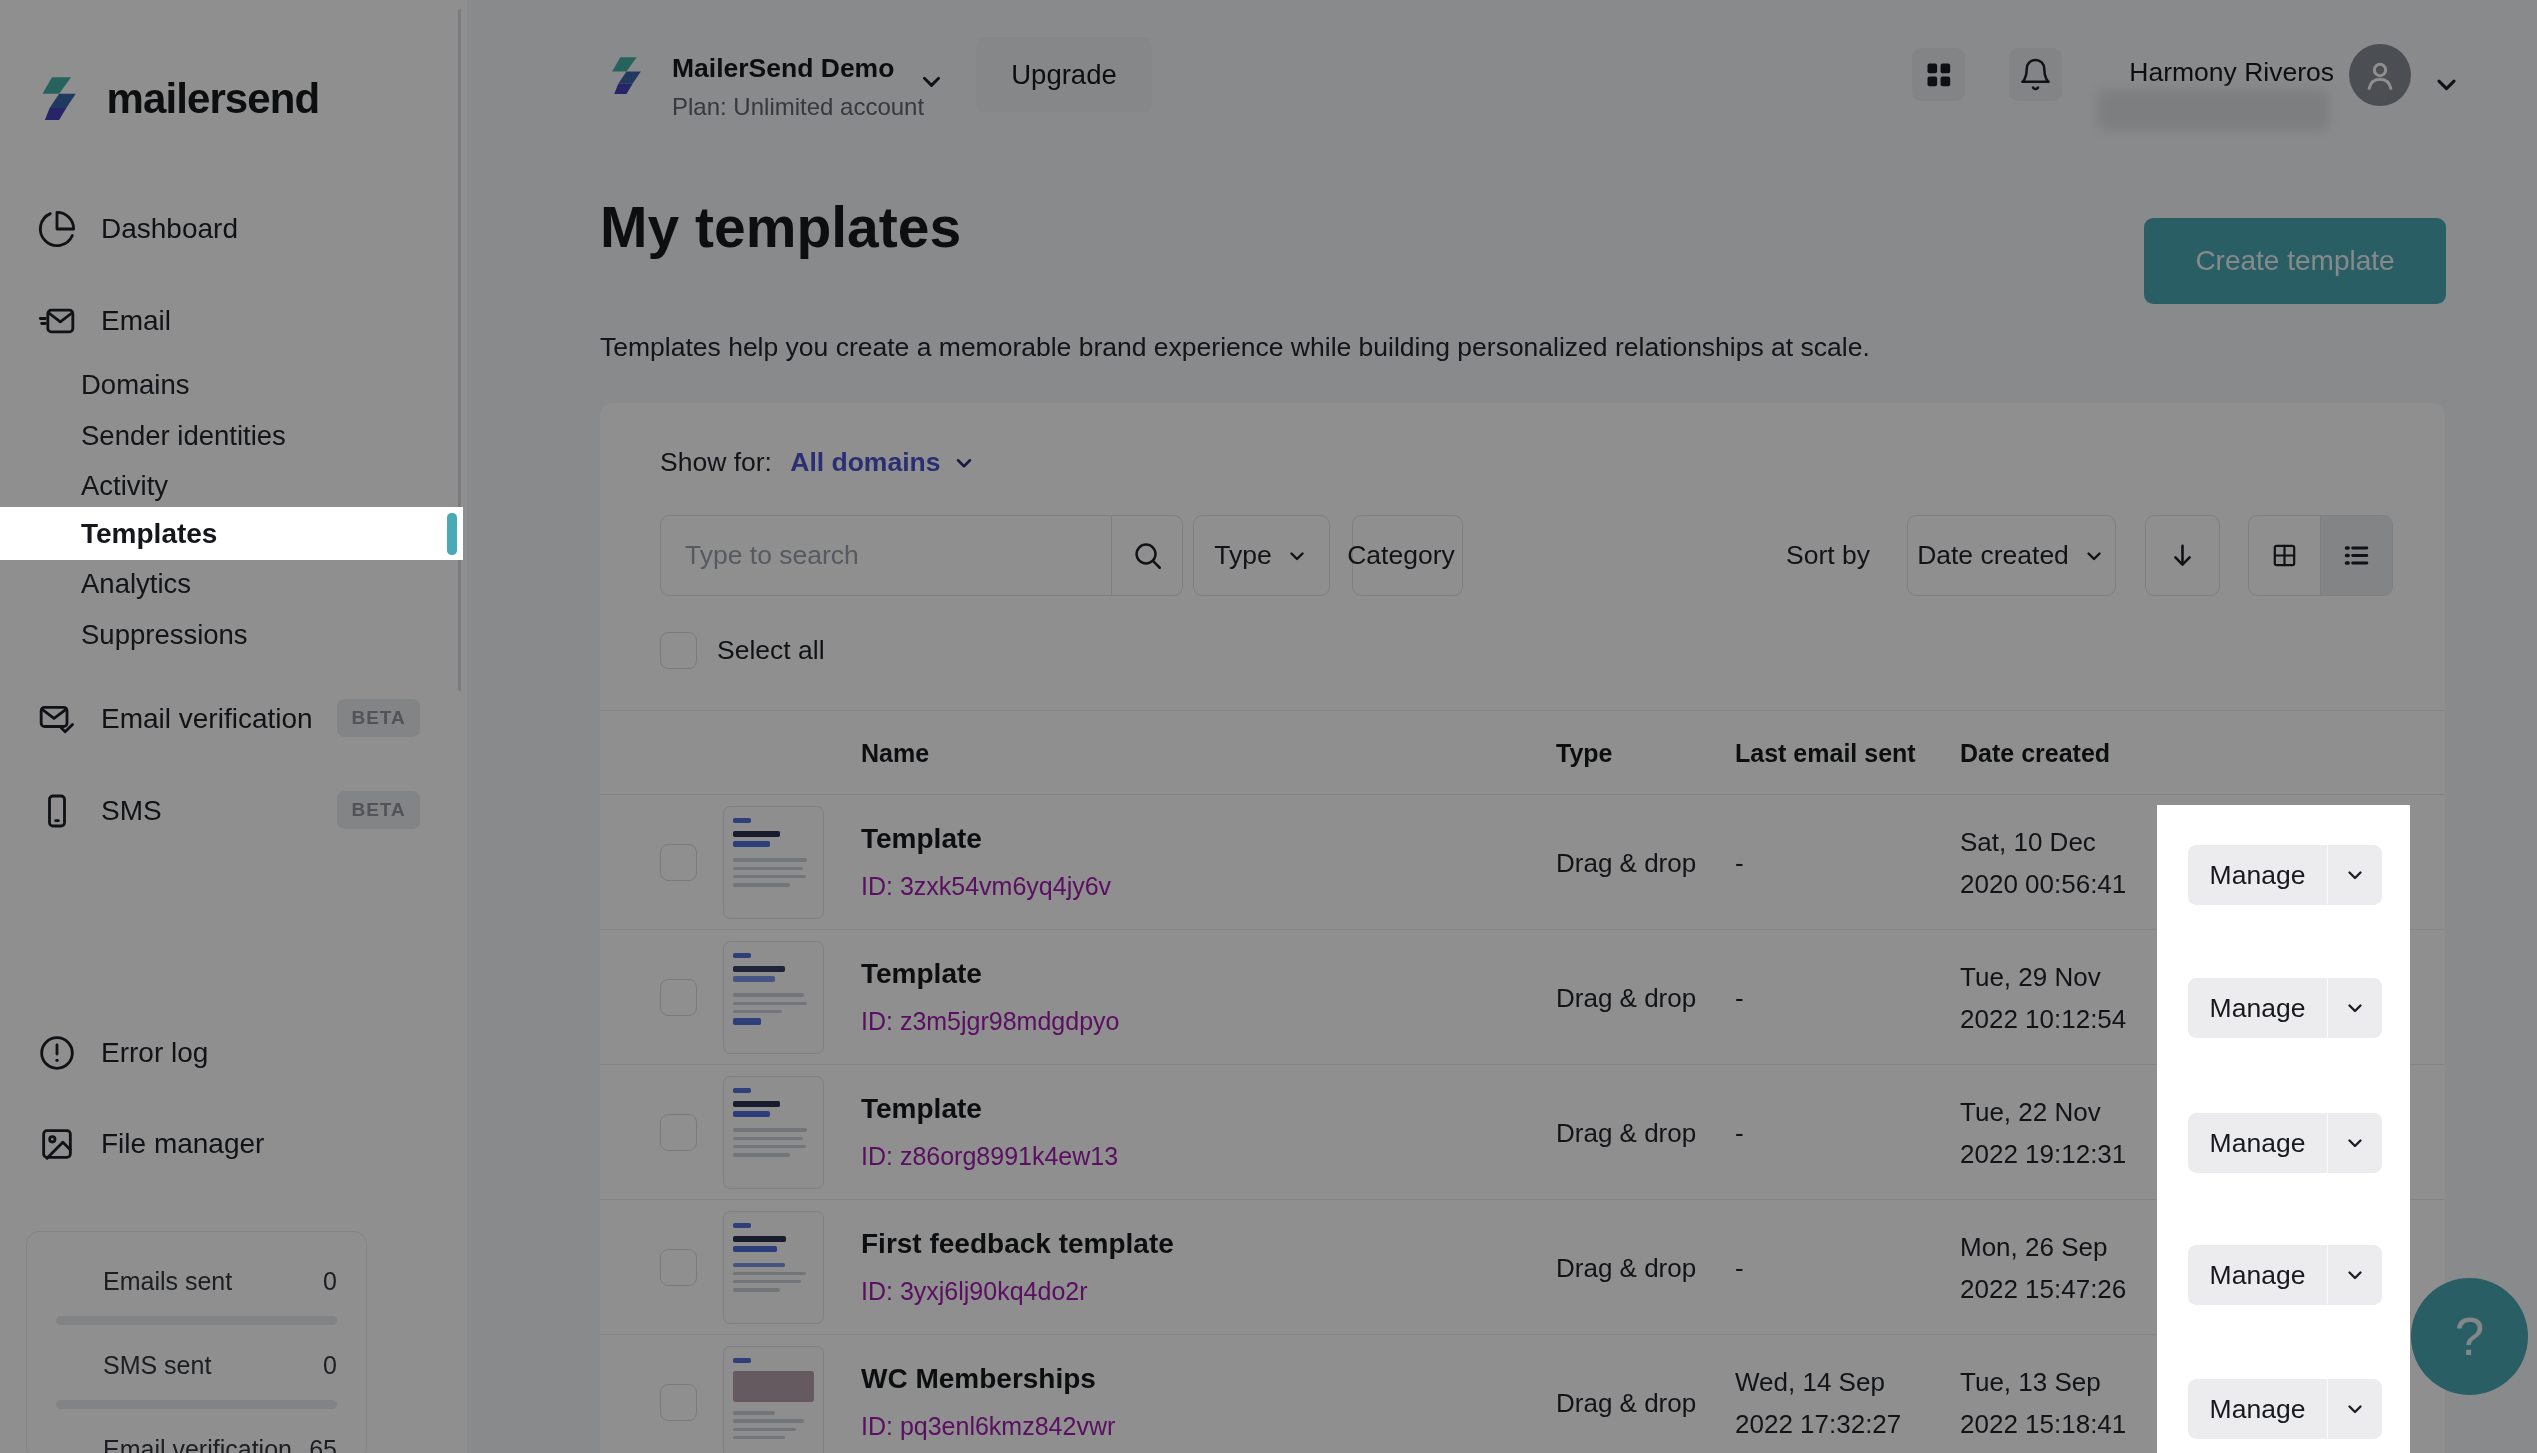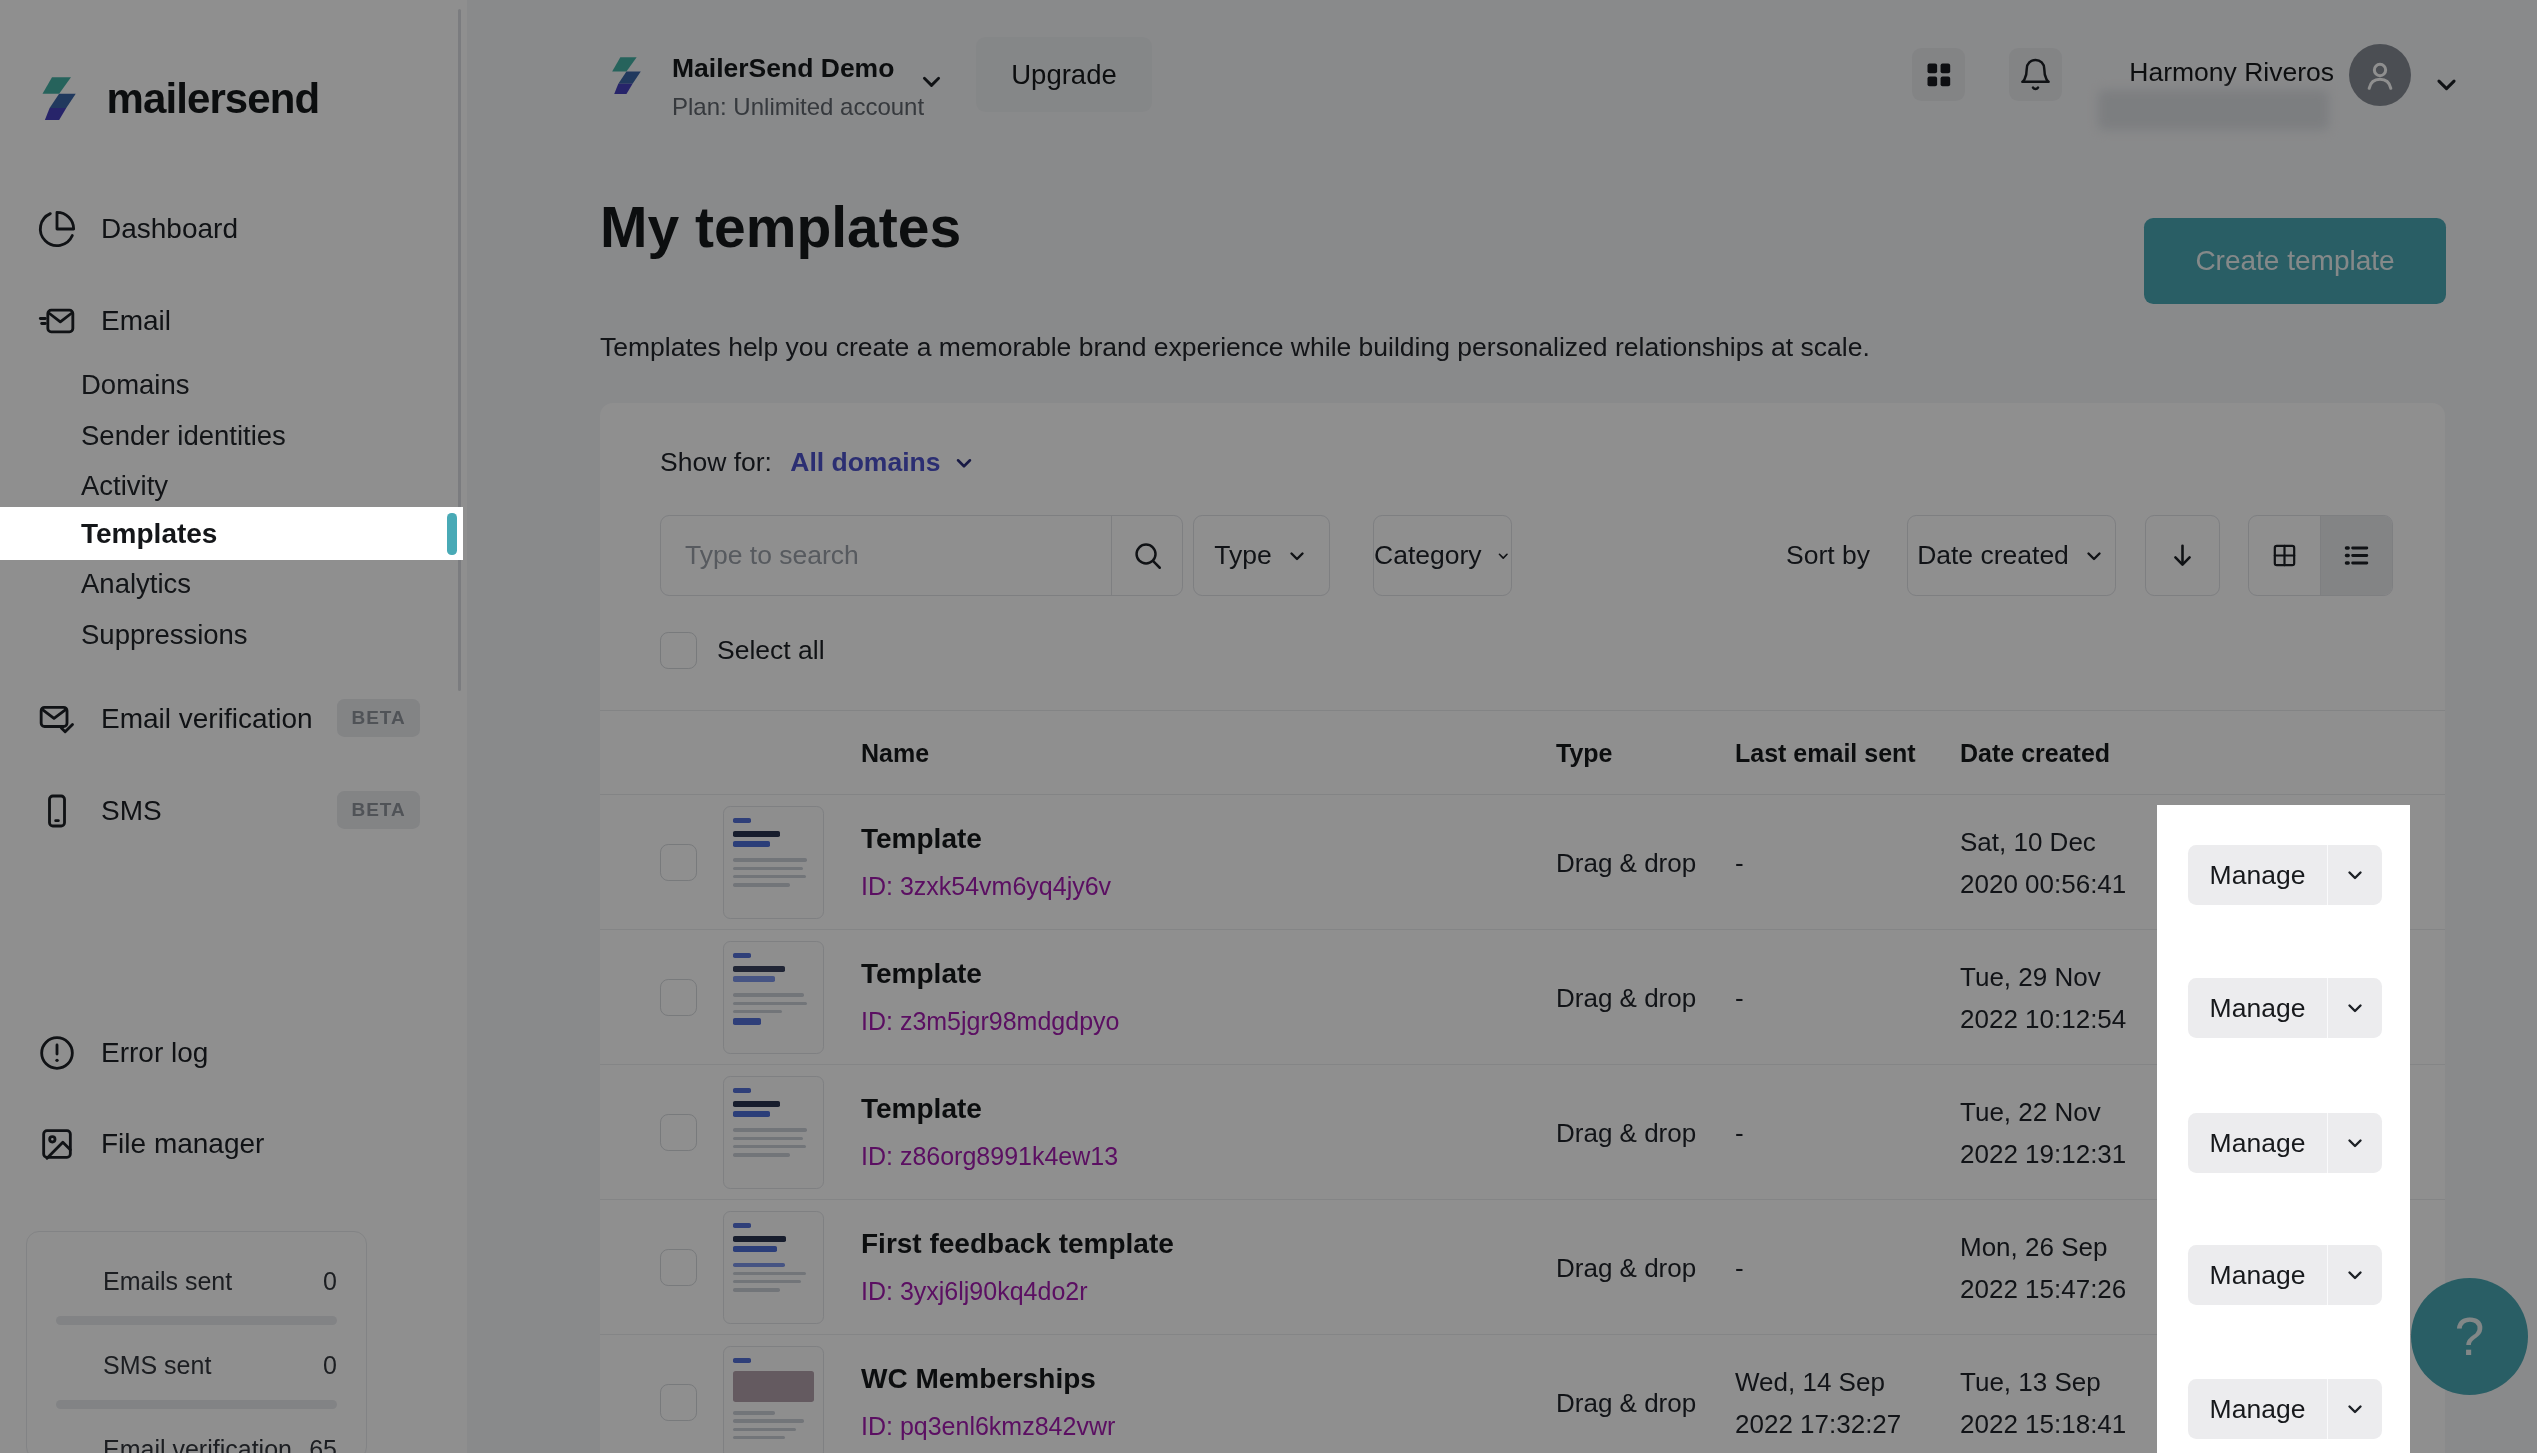--- a/index.html
+++ b/index.html
@@ -298,21 +298,21 @@
           </svg>
         </div>
       </div>
 
       <div class="drop" style="left:593px;width:137px">
         <span>Type</span>
         <svg class="ic" width="24" height="24" viewBox="0 0 24 24">
           <path stroke-width="2.4" d="M6.5 9.5l5.5 5.5 5.5-5.5"></path>
         </svg>
       </div>
-      <div class="drop" style="left:773px;width:139px">
+      <div class="drop" style="left:752px;width:111px">
         <span>Category</span>
         <svg class="ic" width="24" height="24" viewBox="0 0 24 24">
           <path stroke-width="2.4" d="M6.5 9.5l5.5 5.5 5.5-5.5"></path>
         </svg>
       </div>
 
       <span class="sort-lbl">Sort by</span>
       <div class="drop" style="left:1307px;width:209px">
         <span>Date created</span>
         <svg class="ic" width="24" height="24" viewBox="0 0 24 24">

